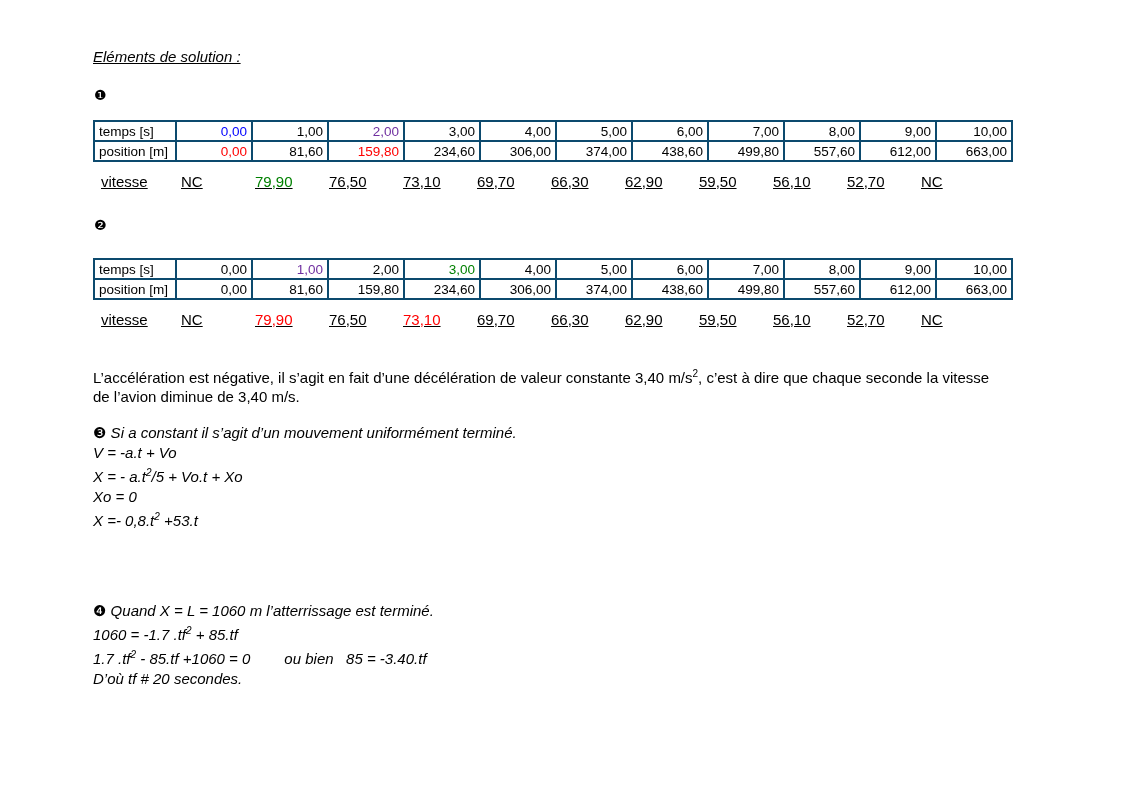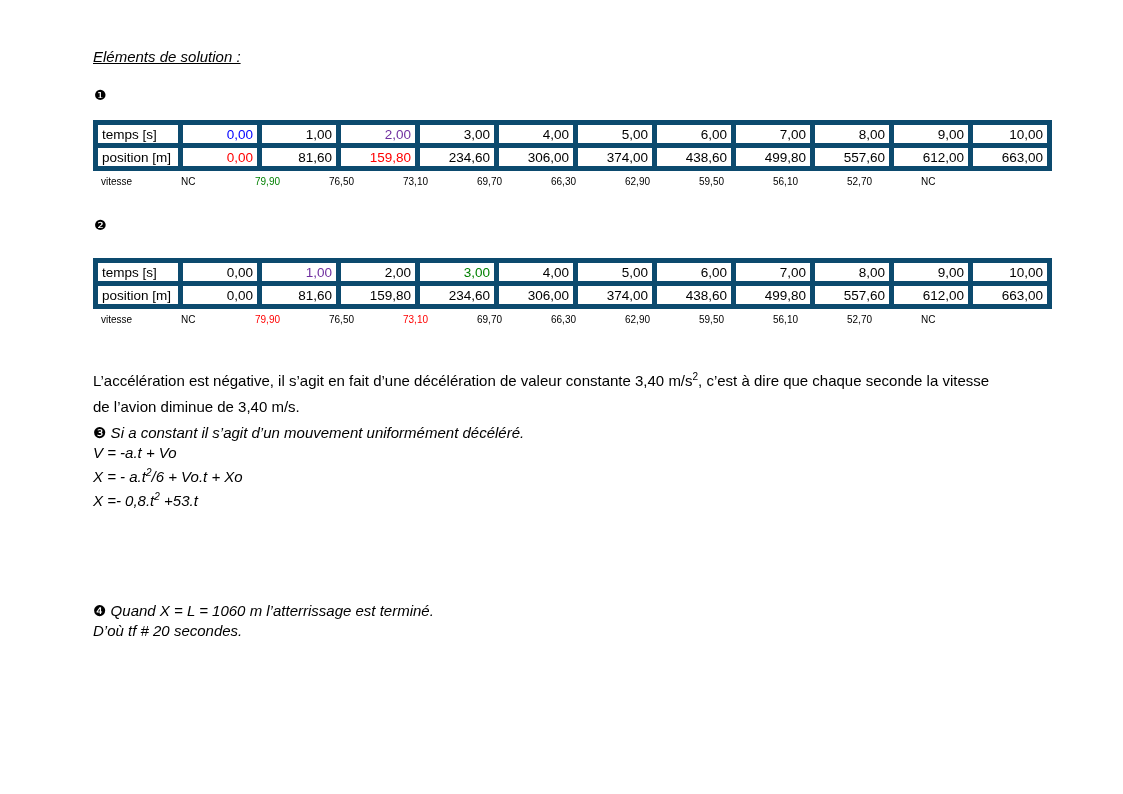--- a/index.html
+++ b/index.html
@@ -40,42 +40,43 @@
   #marker2 { left: 94px; top: 218px; }
 
   
   table.data {
     position: absolute;
     border-collapse: collapse;
     font-size: 13.5px;
     table-layout: fixed;
   }
   table.data td {
-    border: 5px solid #0c4a6e;
+    border: 2px solid #0c4a6e;
     height: 16px;
     padding: 1px 4px 1px 4px;
     text-align: right;
     white-space: nowrap;
   }
   table.data td.label {
     text-align: left;
     width: 72px;
   }
   table.data td.val {
     width: 66px;
   }
   #table1 { left: 93px; top: 120px; }
   #table2 { left: 93px; top: 258px; }
 
   
   table.plain {
     position: absolute;
     border-collapse: collapse;
-    font-size: 10px;
+    font-size: 15px;
     table-layout: fixed;
+    text-decoration: underline;
   }
   table.plain td {
     border: none;
     height: 17px;
     padding: 1px 4px 1px 4px;
     text-align: left;
     white-space: nowrap;
   }
   table.plain td.label {
     text-align: left;
@@ -91,21 +92,21 @@
   .red   { color: #ff0000; }
   .green { color: #008000; }
   .blue  { color: #0000ff; }
   .purple{ color: #7030a0; }
   .black { color: #000000; }
 
   
   .para {
     position: absolute;
     font-size: 15px;
-    line-height: 26px;
+    line-height: 19px;
     width: 905px;
   }
   #para-accel { left: 93px; top: 364px; }
 
   .lines {
     position: absolute;
     font-size: 15px;
     font-style: italic;
     line-height: 20px;
   }
@@ -230,24 +231,27 @@
           <td class="val black">56,10</td>
           <td class="val black">52,70</td>
           <td class="val black">NC</td>
         </tr>
       </tbody>
   </table>
 
   <div class="para" id="para-accel"><span>L’accélération est négative, il s’agit en fait d’une décélération de valeur constante 3,40 m/s</span><sup>2</sup><span>, c’est à dire que chaque seconde la vitesse de l’avion diminue de 3,40 m/s.</span></div>
 
   <div class="lines" id="block3">
-    <div><span class="bullet">❸</span><span> Si a constant il s’agit d’un mouvement uniformément décéléré.</span></div>
+    <div><span class="bullet">❸</span><span> Si a constant il s’agit d’un mouvement uniformément terminé.</span></div>
     <div>V = -a.t + Vo</div>
-    <div><span>X = - a.t</span><sup>2</sup><span>/6 + Vo.t + Xo</span></div>
+    <div><span>X = - a.t</span><sup>2</sup><span>/5 + Vo.t + Xo</span></div>
+    <div>Xo = 0</div>
     <div><span>X =- 0,8.t</span><sup>2</sup><span> +53.t</span></div>
   </div>
 
   <div class="lines" id="block4">
     <div><span class="bullet">❹</span><span> Quand X = L = 1060 m l’atterrissage est terminé.</span></div>
+    <div><span>1060 = -1.7 .tf</span><sup>2</sup><span> + 85.tf</span></div>
+    <div><span>1.7 .tf</span><sup>2</sup><span> - 85.tf +1060 = 0</span><span class="gap"></span><span>ou bien   85 = -3.40.tf</span></div>
     <div>D’où tf # 20 secondes.</div>
   </div>
 
 </div>
 
 </body></html>

